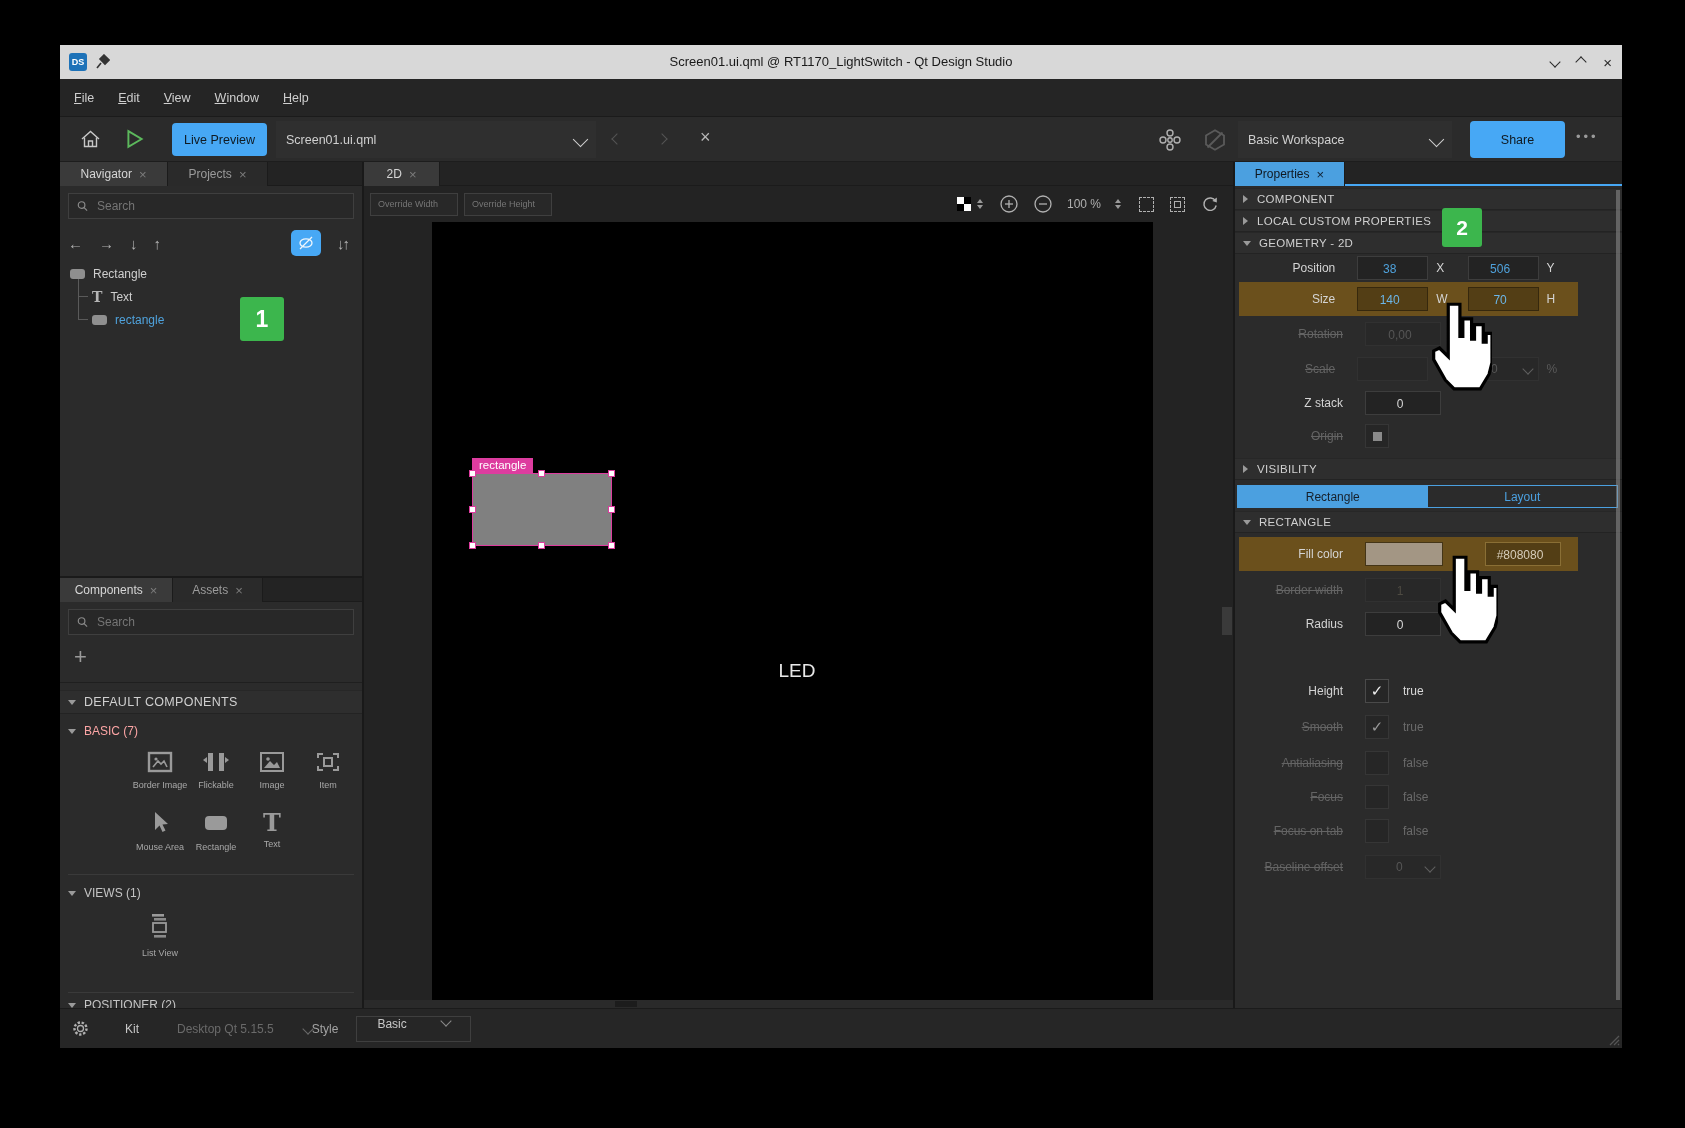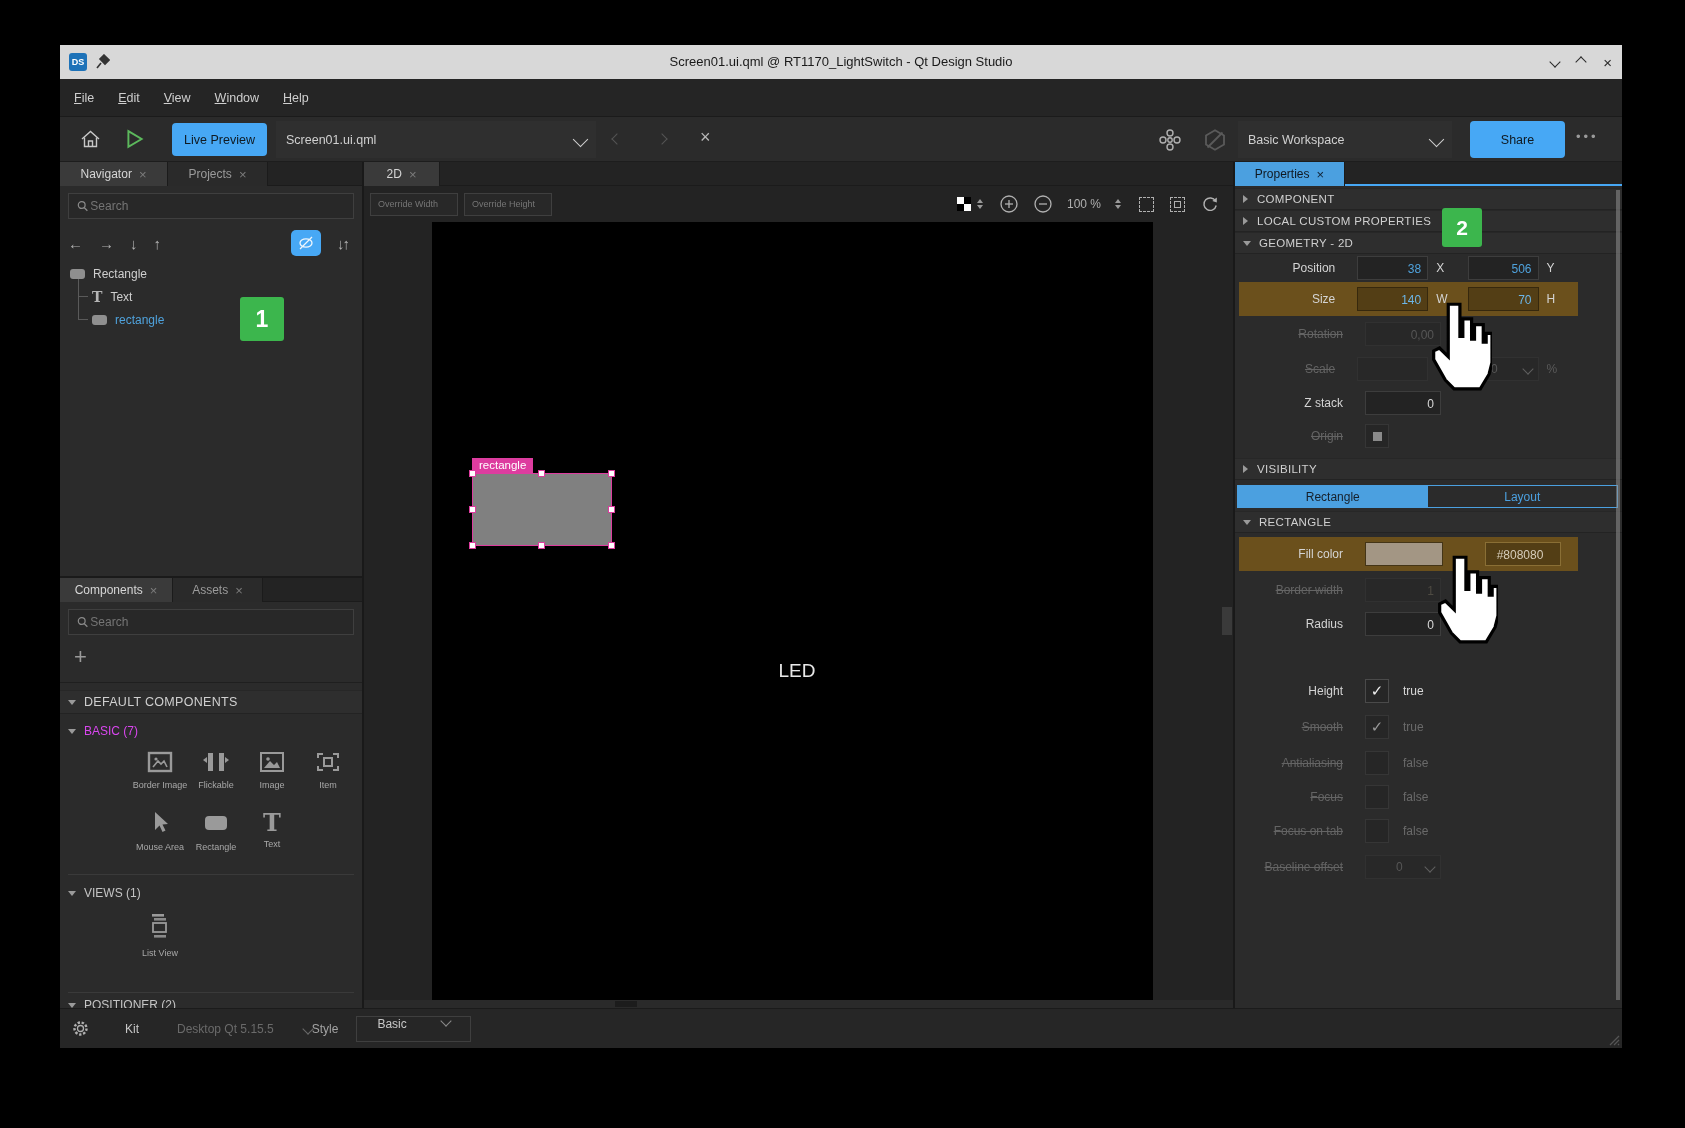--- a/index.html
+++ b/index.html
@@ -34,39 +34,39 @@
   .tab{height:24px;display:flex;align-items:center;justify-content:center;gap:7px;padding:0 10px;color:#9b9b9b;
     font-size:12px;border-right:1px solid #1b1b1b;background:#2a2a2a;box-sizing:border-box;}
   .tab.active{background:#3a3a3a;color:#d6d6d6;}
   .tab .tclose{color:#7c7c7c;font-size:13px;}
   .tab.bluetab{background:#4ba0e0;color:#101820;}
   .tab.bluetab .tclose{color:#123;}
   
   .leftcol{position:absolute;left:0;top:117px;width:302px;height:846px;background:#2b2b2b;}
   .canvascol{position:absolute;left:302px;top:117px;width:871px;height:846px;background:#232323;border-left:2px solid #191919;box-sizing:border-box;}
   .propscol{position:absolute;left:1173px;top:117px;width:389px;height:846px;background:#2b2b2b;border-left:2px solid #191919;box-sizing:border-box;}
-  .search{display:flex;align-items:center;gap:0;border:1px solid #3f3f3f;background:#282828;height:26px;padding:0 8px;box-sizing:border-box;}
+  .search{display:flex;align-items:center;gap:7px;border:1px solid #3f3f3f;background:#282828;height:26px;padding:0 8px;box-sizing:border-box;}
   .search input{background:transparent;border:0;outline:0;color:#c8c8c8;font-size:12px;width:100%;font-family:inherit;}
   .search input::placeholder{color:#757575;}
   .arrowglyph{color:#b0b0b0;font-size:15px;line-height:1;}
   .treerow{position:absolute;height:23px;display:flex;align-items:center;gap:8px;color:#cfcfcf;}
   .nodeicon{width:15px;height:10px;background:#8f8f8f;border-radius:3px;}
   .hdr{display:flex;align-items:center;padding-left:8px;color:#d0d0d0;font-size:11.5px;letter-spacing:.3px;background:#2e2e2e;
     border-top:1px solid #272727;border-bottom:1px solid #232323;box-sizing:border-box;}
   .tri-r{width:0;height:0;border-left:5px solid #9a9a9a;border-top:4px solid transparent;border-bottom:4px solid transparent;margin-right:9px;}
   .tri-d{width:0;height:0;border-top:5px solid #9a9a9a;border-left:4px solid transparent;border-right:4px solid transparent;margin-right:8px;}
   .comp-cell{position:absolute;width:56px;text-align:center;color:#b0b0b0;}
   .comp-cell .clabel{font-size:9px;color:#a8a8a8;display:block;margin-top:3px;}
   
   .phead{position:absolute;left:0;right:0;height:22px;text-align:right;}
   .prow{position:absolute;left:4px;right:44px;display:flex;align-items:center;}
   .prow.hl{background:#6b501c;}
   .plabel{width:104px;text-align:right;margin-right:22px;color:#d4d4d4;white-space:nowrap;}
   .plabel.disabled{color:#646464;text-decoration:line-through;}
-  .pfield{width:76px;height:24px;line-height:24px;text-align:right;padding-right:6px;box-sizing:border-box;
+  .pfield{width:76px;height:24px;line-height:24px;text-align:center;padding-right:6px;box-sizing:border-box;
     background:#232323;border:1px solid #3d3d3d;color:#d8d8d8;}
   .prow.hl .pfield{background:rgba(0,0,0,0.22);border-color:rgba(0,0,0,0.35);}
   .pfield.blue{color:#4fa2dc;}
   .prow.hl .pfield.blue{color:#6cb6e8;}
   .pfield.dim{color:#565656;border-color:#313131;background:#282828;}
   .punit{width:34px;padding-left:8px;color:#d4d4d4;}
   .punit.dim{color:#5a5a5a;}
   .checkbox{width:24px;height:24px;background:#262626;border:1px solid #4a4a4a;box-sizing:border-box;
     display:flex;align-items:center;justify-content:center;color:#f0f0f0;font-size:15px;}
   .checkbox.dim{border-color:#363636;color:#9a9a9a;}
@@ -232,21 +232,21 @@
         </svg>
         <input placeholder="Search" style="">
       </div>
       <span class="abs" style="left:14px;top:66px;font-size:22px;color:#9a9a9a;font-weight:300">+</span>
       <div class="abs" style="left:0;top:104px;width:100%;height:1px;background:#1f1f1f"></div>
 
       <div class="hdr abs" style="left:0;top:112px;width:100%;height:24px;font-size:12.5px">
         <span class="tri-d"></span>
         <span>DEFAULT COMPONENTS</span>
       </div>
-      <div class="abs" style="left:8px;top:146px;display:flex;align-items:center;color:#d946ef;font-size:12px">
+      <div class="abs" style="left:8px;top:146px;display:flex;align-items:center;color:#fca5a5;font-size:12px">
         <span class="tri-d"></span>
         <span>BASIC (7)</span>
       </div>
 
       <div class="comp-cell" style="left:72px;top:172px">
         <svg width="28" height="24" viewBox="0 0 28 24">
           <rect x="3" y="3" width="22" height="18" fill="none" stroke="#9a9a9a" stroke-width="2.4"></rect>
           <circle cx="10" cy="9" r="1.6" fill="#9a9a9a"></circle>
           <polyline points="7,17 12,11 15,14 18,11 21,17" fill="none" stroke="#9a9a9a" stroke-width="1.6"></polyline>
         </svg>

